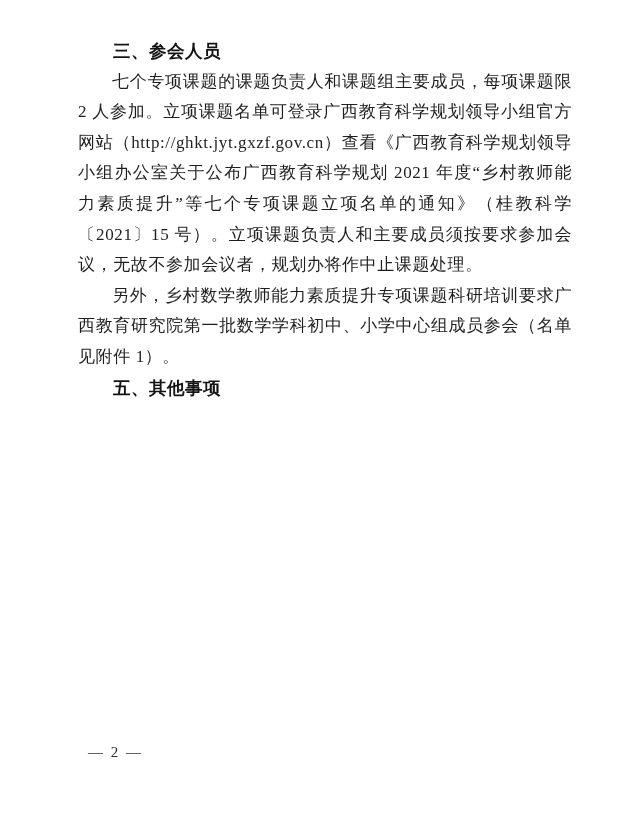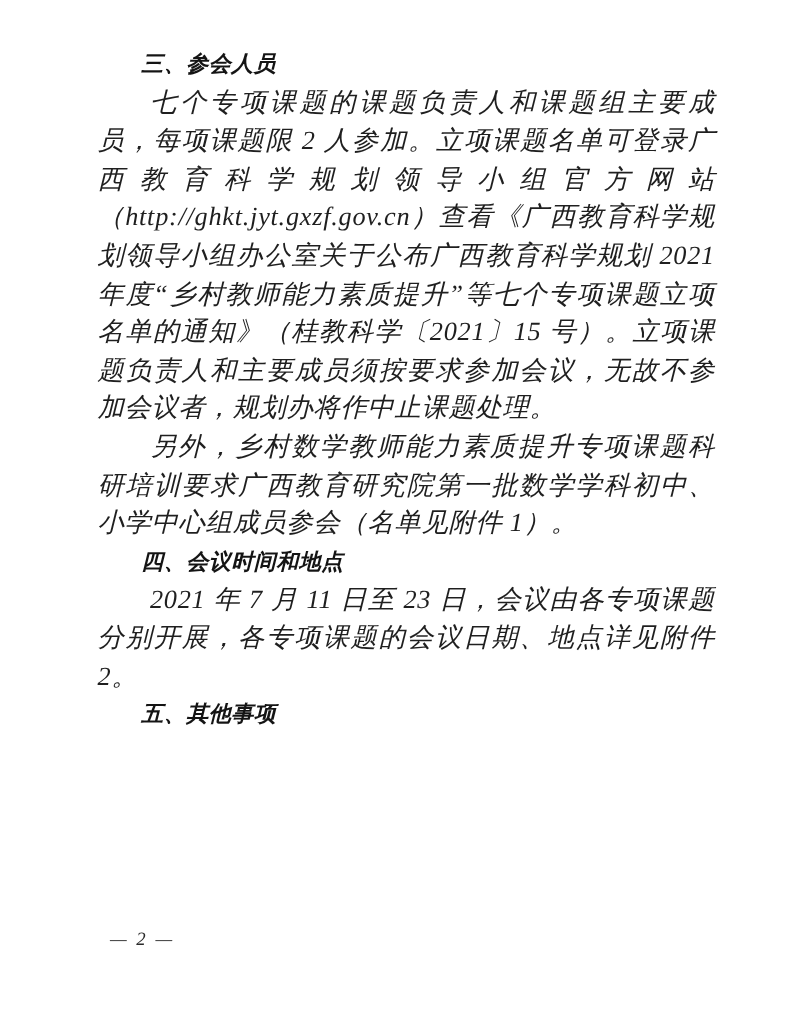--- a/index.html
+++ b/index.html
@@ -7,40 +7,39 @@
     background: #ffffff;
     font-family: "Liberation Serif", serif;
   }
   .page {
     position: relative;
     width: 616px;
     height: 820px;
     background: #ffffff;
     overflow: hidden;
     color: #1f1f1f;
-    font-style: italic;
   }
   .content {
     position: absolute;
     top: 36px;
     left: 78px;
     width: 494px;
   }
   .section-heading {
     font-family: "Liberation Sans", sans-serif;
     font-size: 17.5px;
     font-weight: bold;
     line-height: 30.6px;
     text-indent: 2em;
     letter-spacing: 0.5px;
     color: #141414;
   }
   .para {
     font-family: "Liberation Serif", serif;
-    font-size: 21px;
+    font-size: 17px;
     line-height: 30.6px;
     text-indent: 2em;
     text-align: justify;
     text-justify: inter-ideograph;
     letter-spacing: 0.6px;
     color: #1f1f1f;
   }
   .page-number {
     position: absolute;
     left: 88px;
@@ -56,24 +55,20 @@
 
 <div class="page">
   <div class="content">
 
     <div class="section">
       <div class="section-heading">三、参会人员</div>
       <p class="para">七个专项课题的课题负责人和课题组主要成员，每项课题限 2 人参加。立项课题名单可登录广西教育科学规划领导小组官方网站（http://ghkt.jyt.gxzf.gov.cn）查看《广西教育科学规划领导小组办公室关于公布广西教育科学规划 2021 年度“乡村教师能力素质提升”等七个专项课题立项名单的通知》（桂教科学〔2021〕15 号）。立项课题负责人和主要成员须按要求参加会议，无故不参加会议者，规划办将作中止课题处理。</p>
       <p class="para">另外，乡村数学教师能力素质提升专项课题科研培训要求广西教育研究院第一批数学学科初中、小学中心组成员参会（名单见附件 1）。</p>
     </div>
 
-    <div class="section">
-      <div class="section-heading">四、会议时间和地点</div>
-      <p class="para">2021 年 7 月 11 日至 23 日，会议由各专项课题分别开展，各专项课题的会议日期、地点详见附件 2。</p>
-    </div>
 
     <div class="section">
       <div class="section-heading">五、其他事项</div>
     </div>
 
   </div>
 
   <div class="page-number">— 2 —</div>
 </div>
 

